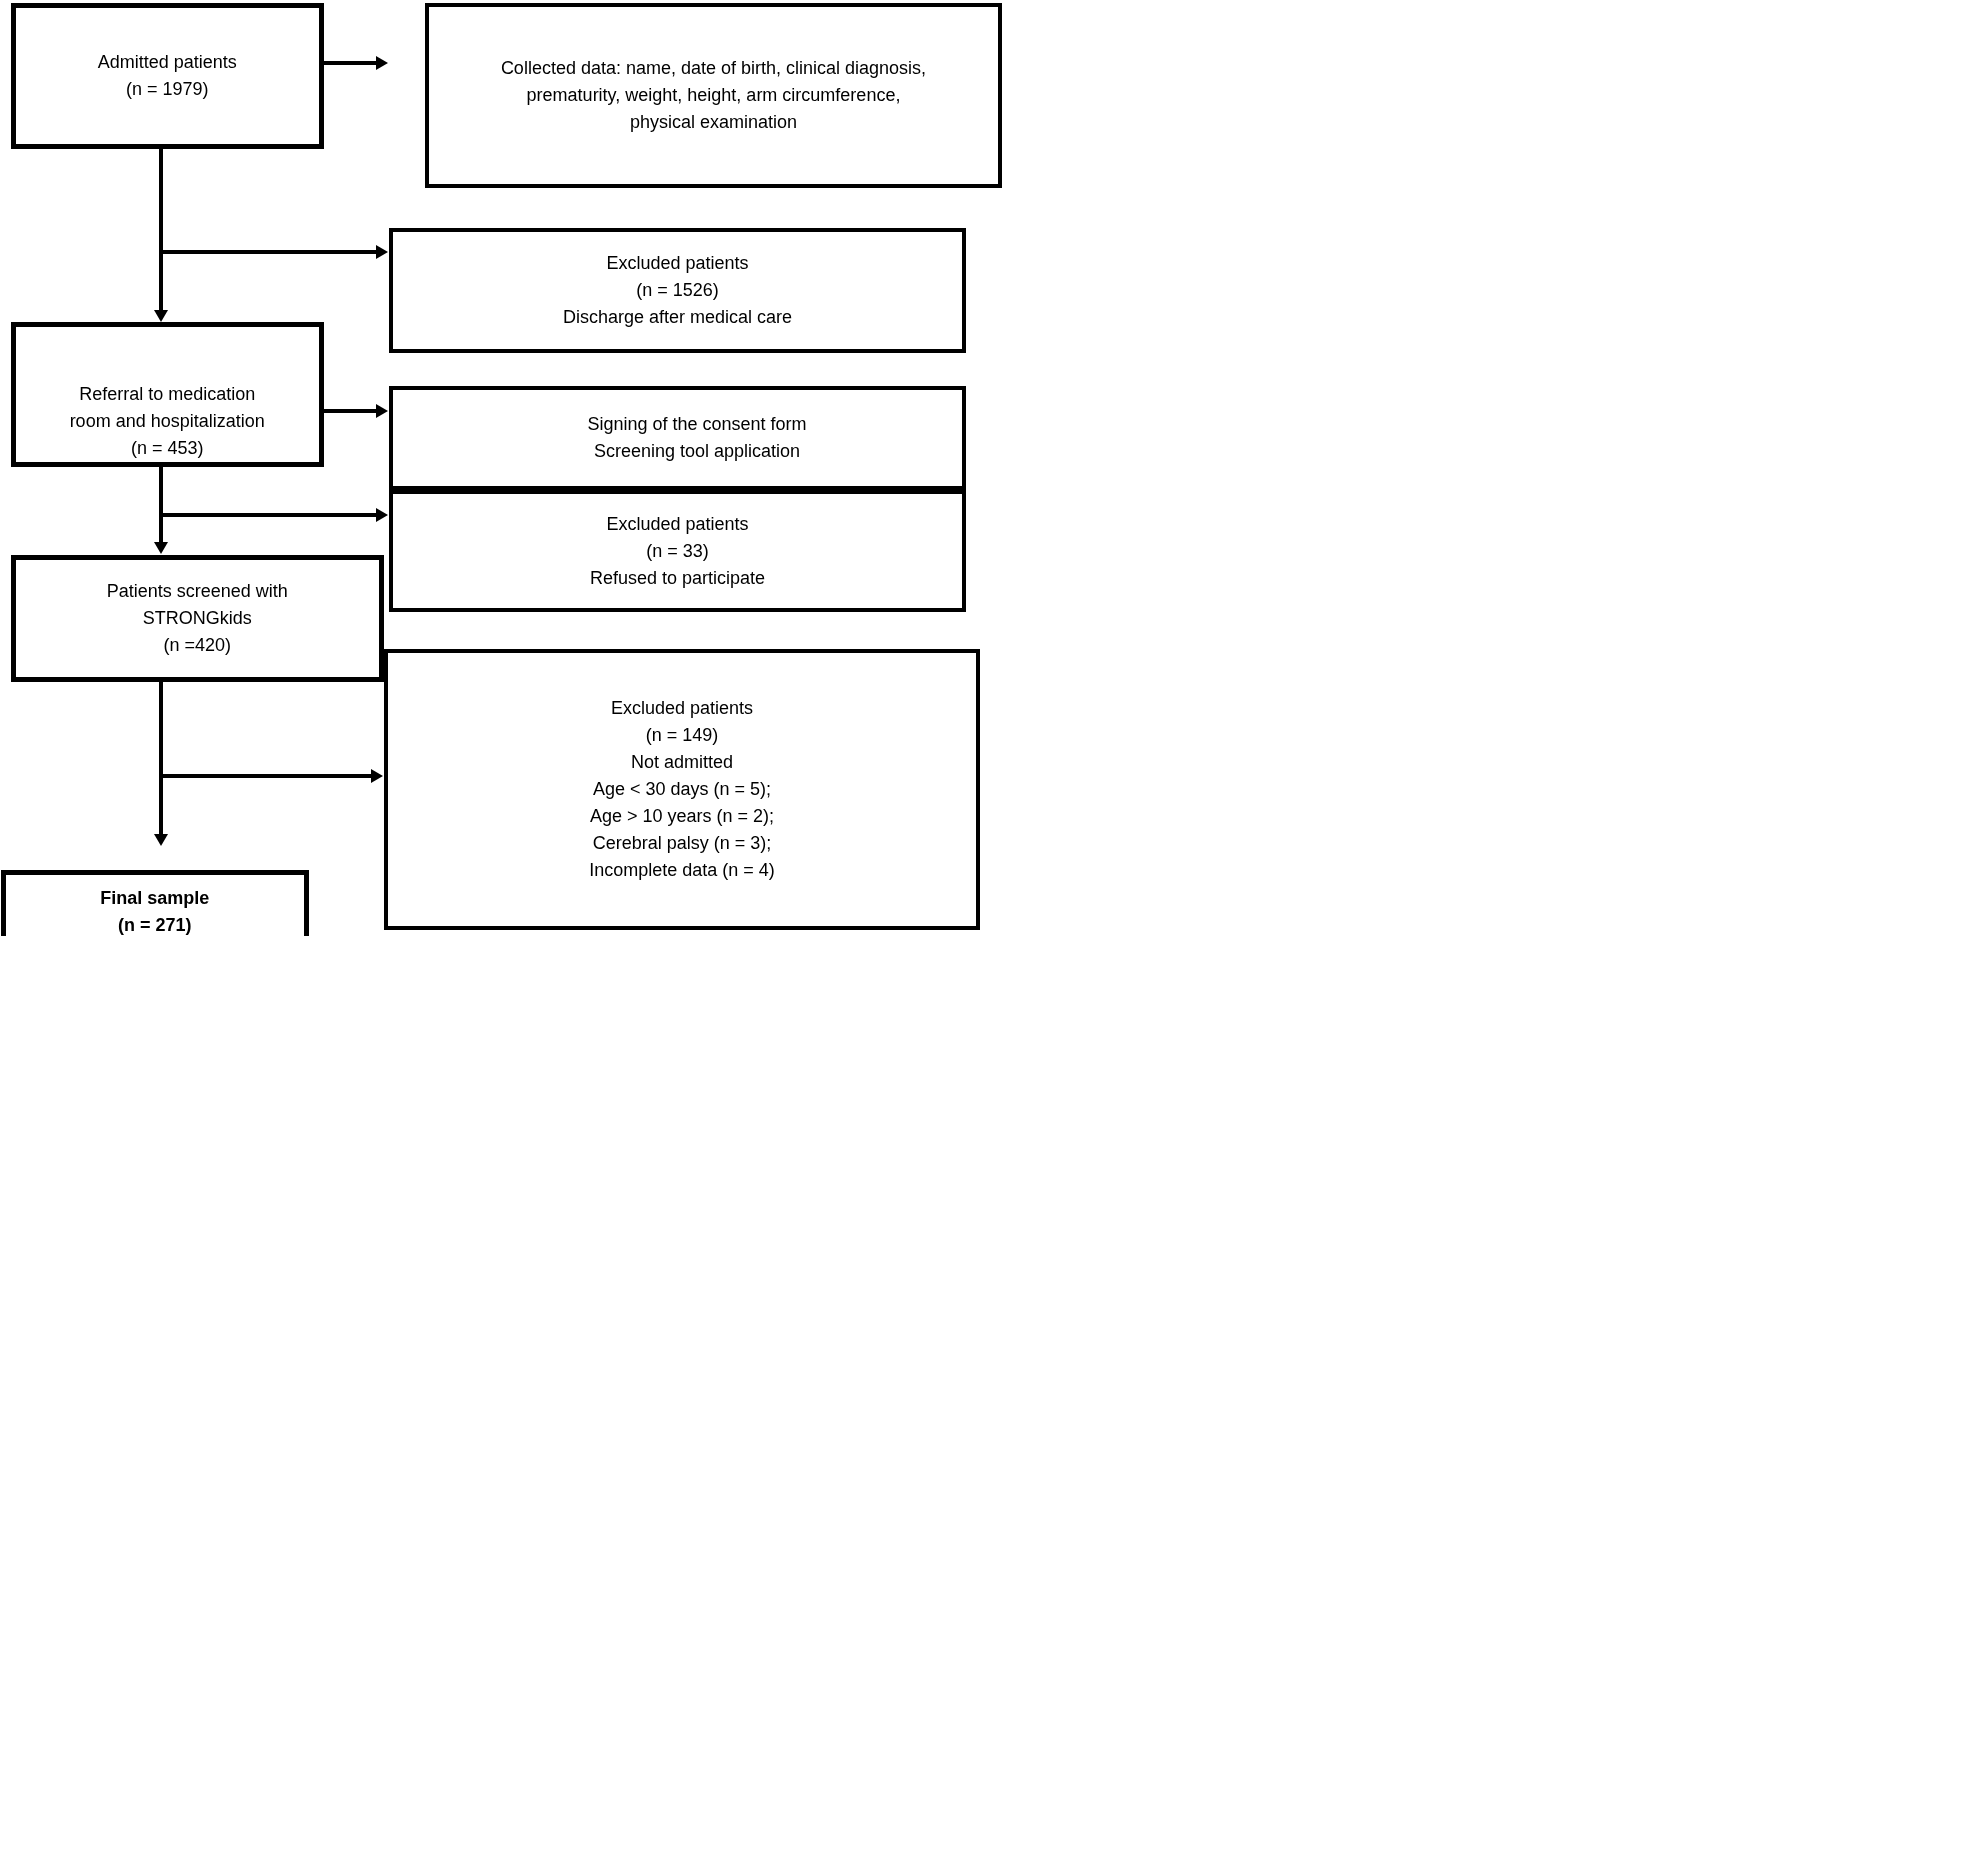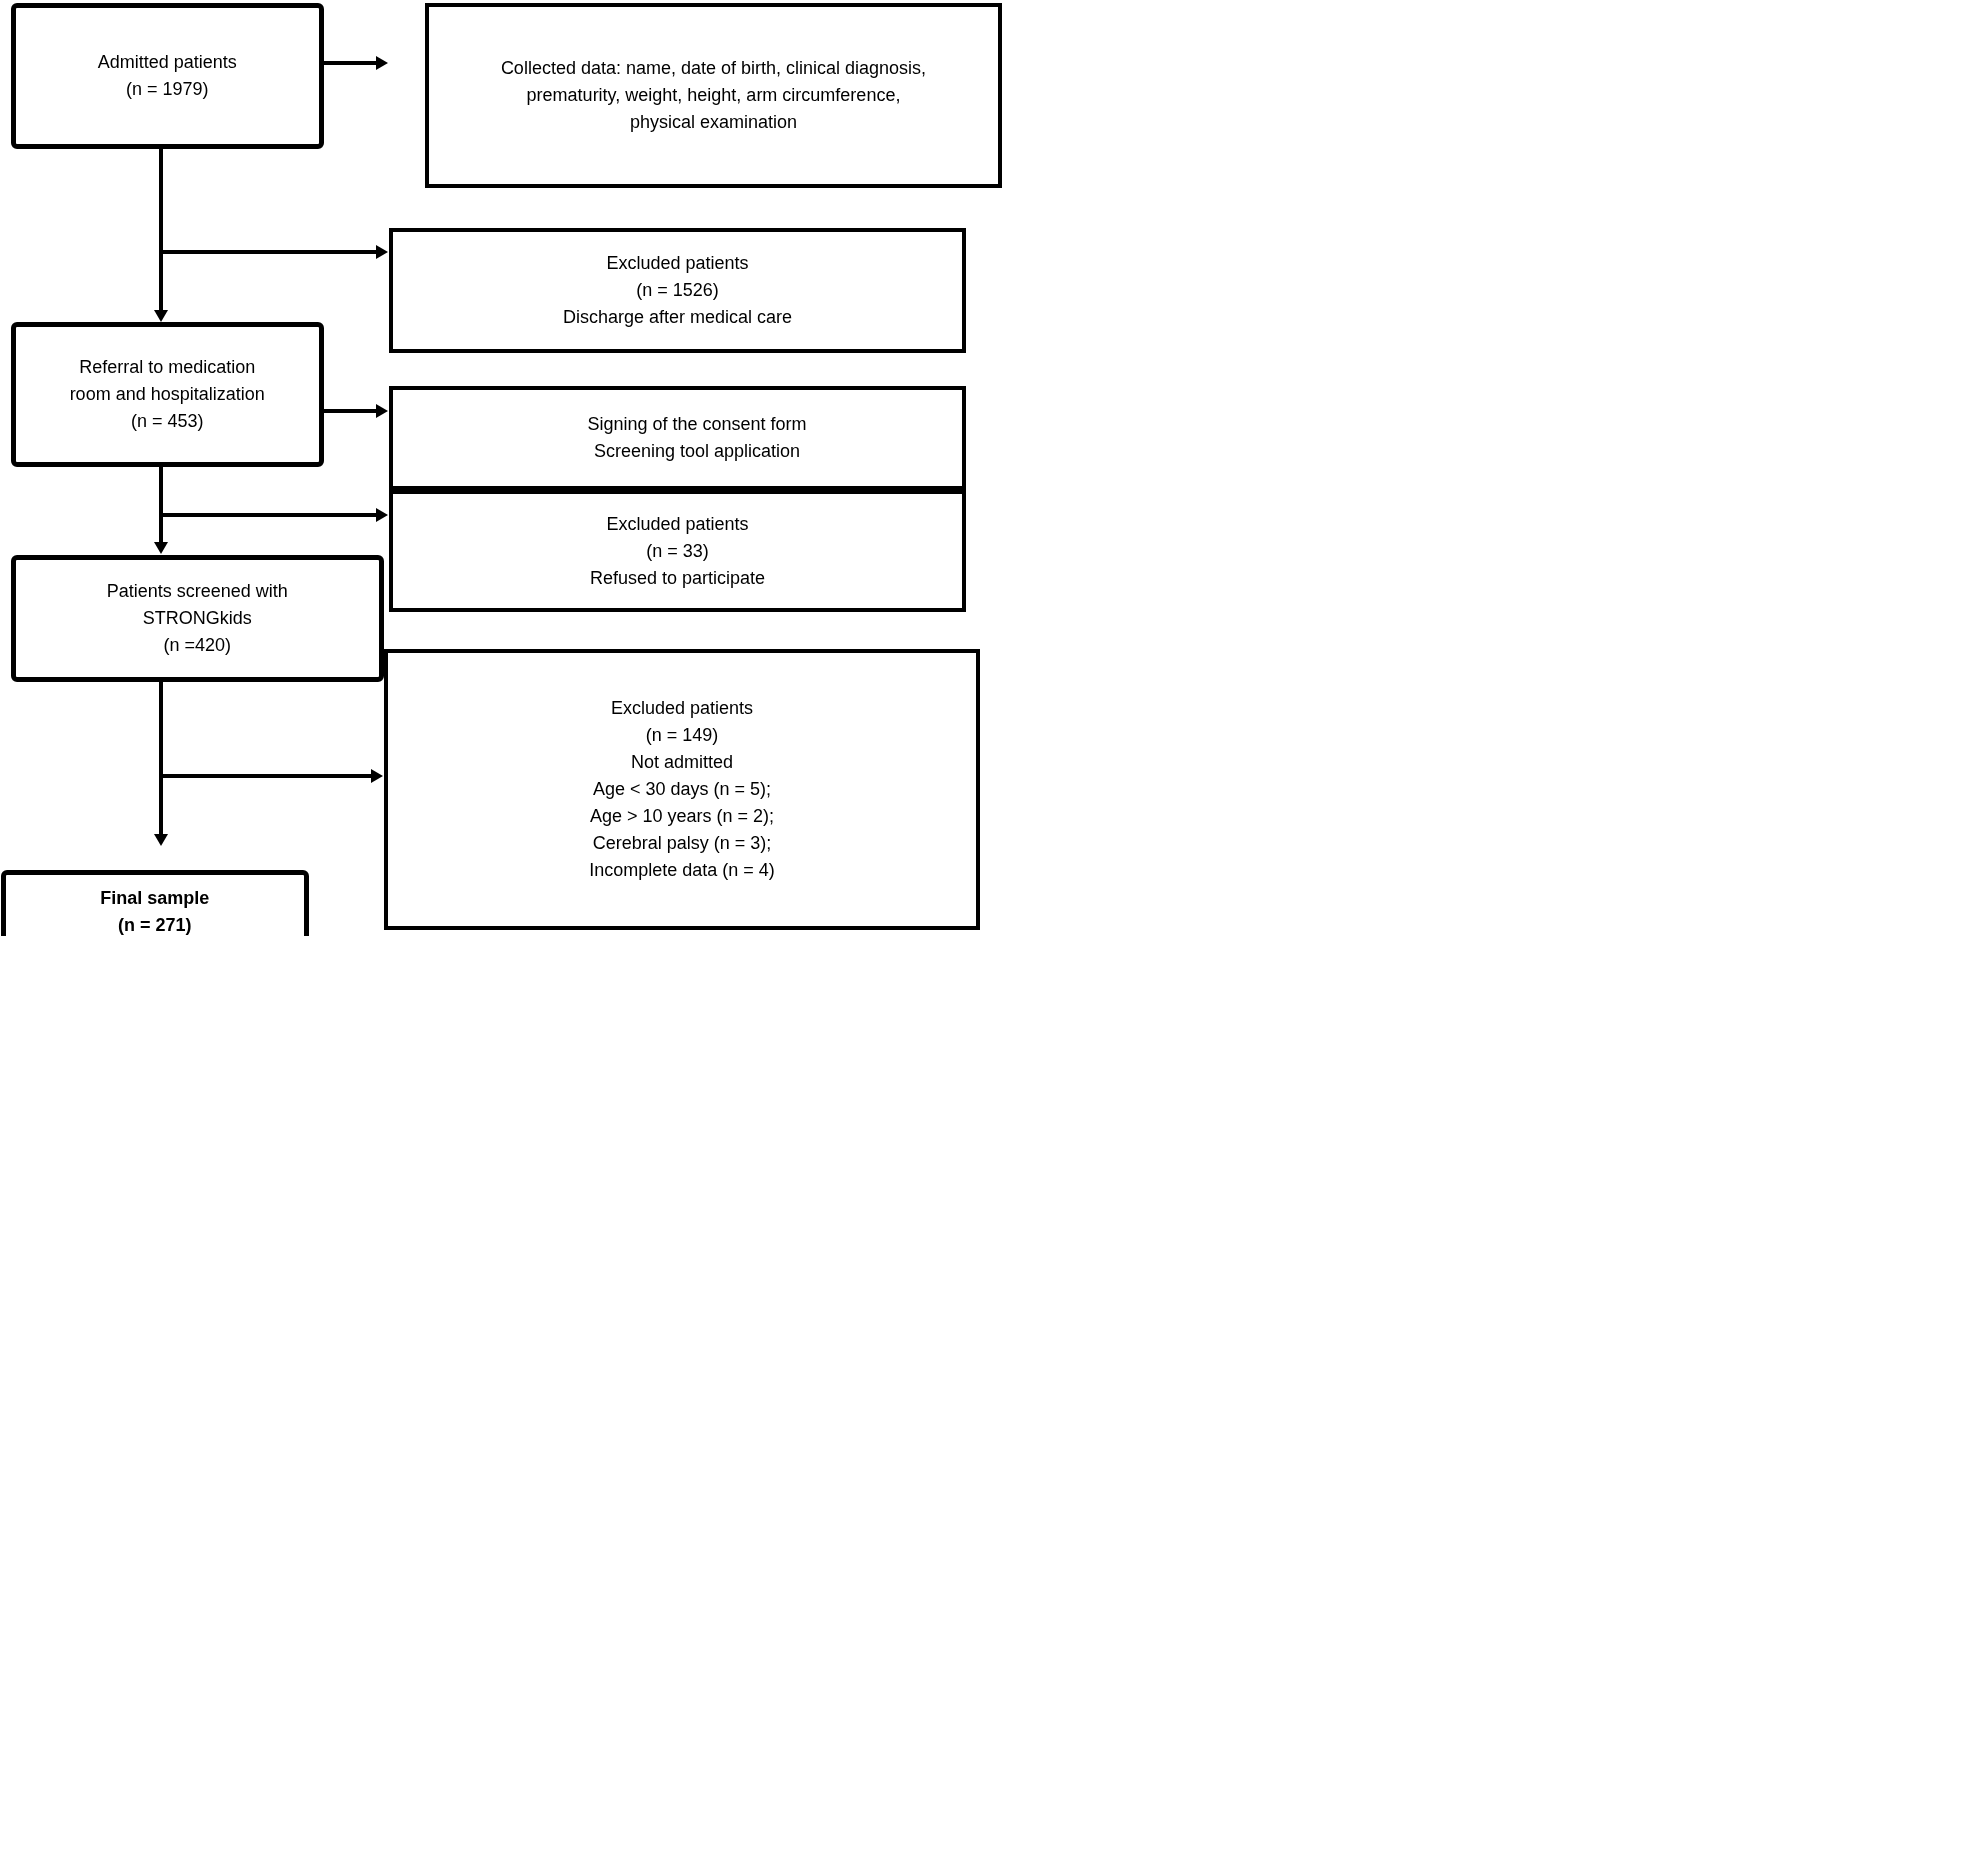--- a/index.html
+++ b/index.html
@@ -17,21 +17,21 @@
   }
   .box {
     position: absolute;
     box-sizing: border-box;
     background: #ffffff;
     border: 4.3px solid #000000;
     display: flex;
     align-items: center;
     justify-content: center;
   }
-  .box.thick { border-width: 5px; border-radius: 6px; }
+  .box.thick { border-width: 5px; }
   .box-text {
     white-space: pre-line;
     text-align: center;
     font-size: 18px;
     line-height: 27px;
     color: #000000;
   }
   .hline, .vline {
     position: absolute;
     background: #000000;
@@ -54,21 +54,21 @@
 </head>
 <body>
 
 <div class="diagram">
 
   <div class="box thick" style="left:10.7px; top:2.9px; width:313px; height:146px;">
     <div class="box-text">Admitted patients
 (n = 1979)</div>
   </div>
 
-  <div class="box thick" style="left:10.7px; top:322px; width:313px; height:145px;">
+  <div class="box thick" style="left:10.7px; top:322px; width:313px; height:145px;align-items:flex-end;">
     <div class="box-text">Referral to medication
 room and hospitalization
 (n = 453)</div>
   </div>
 
   <div class="box thick" style="left:10.7px; top:555px; width:373px; height:127px;">
     <div class="box-text">Patients screened with
 STRONGkids
 (n =420)</div>
   </div>

